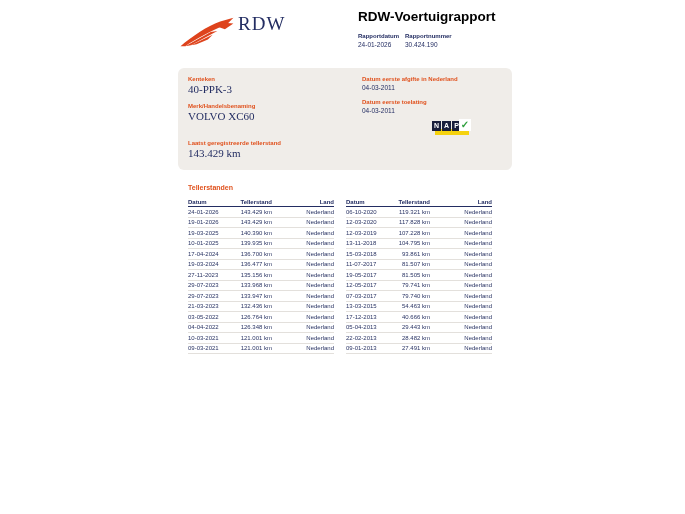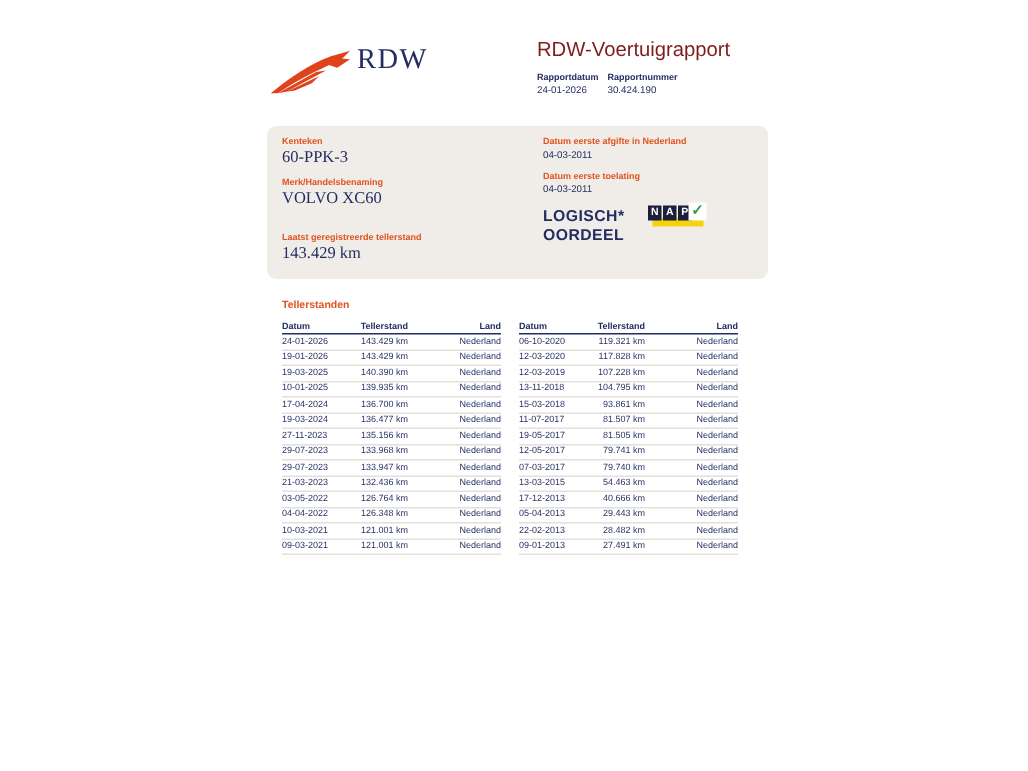--- a/index.html
+++ b/index.html
@@ -1,27 +1,27 @@
 <!DOCTYPE html>
 <html><head>
 <meta charset="utf-8">
 <style>
   * { margin:0; padding:0; box-sizing:border-box; }
   html,body { background:#ffffff; }
   body { font-family:"Liberation Sans", sans-serif; }
   #page {
     position:relative; width:685px; height:388px; background:#ffffff;
-    overflow:hidden; color:#232D62;margin-top:16px;
+    overflow:hidden; color:#232D62;
   }
   .abs { position:absolute; }
 
   
   #logo-wing { left:178px; top:15px; width:56px; height:34px; }
   #logo-text { left:238px; top:13px; font-family:"Liberation Serif", serif; font-size:19px; color:#232D62; letter-spacing:1px; }
-  #report-title { left:358px; top:9px; font-size:13.5px; font-weight:normal; color:#7f1d1d; }
+  #report-title { left:358px; top:9px; font-size:13.5px; font-weight:bold; color:#000000; }
   .meta-label { font-size:6px; font-weight:bold; color:#232D62; }
   .meta-value { font-size:6.5px; color:#232D62; margin-top:2px; }
   #meta-date { left:358px; top:33px; }
   #meta-number { left:405px; top:33px; }
 
   
   #info-panel { left:178px; top:68px; width:334px; height:102px; background:#F0EDE9; border-radius:6px; }
   .fld-label { font-size:6px; font-weight:bold; color:#E0521E; }
   .fld-value-lg { font-family:"Liberation Serif", serif; font-size:11px; color:#232D62; margin-top:1px; }
   .fld-value-sm { font-size:6.5px; color:#232D62; margin-top:2px; }
@@ -85,43 +85,39 @@
   </div>
   <div id="meta-number" class="abs">
     <div class="meta-label">Rapportnummer</div>
     <div class="meta-value">30.424.190</div>
   </div>
 
   <div id="info-panel" class="abs"></div>
 
   <div id="fld-kenteken" class="abs">
     <div class="fld-label">Kenteken</div>
-    <div class="fld-value-lg">60-PPK-3</div>
+    <div class="fld-value-lg">40-PPK-3</div>
   </div>
   <div id="fld-merk" class="abs">
     <div class="fld-label">Merk/Handelsbenaming</div>
     <div class="fld-value-lg">VOLVO XC60</div>
   </div>
   <div id="fld-teller" class="abs">
     <div class="fld-label">Laatst geregistreerde tellerstand</div>
     <div class="fld-value-lg">143.429 km</div>
   </div>
   <div id="fld-afgifte" class="abs">
     <div class="fld-label">Datum eerste afgifte in Nederland</div>
     <div class="fld-value-sm">04-03-2011</div>
   </div>
   <div id="fld-toelating" class="abs">
     <div class="fld-label">Datum eerste toelating</div>
     <div class="fld-value-sm">04-03-2011</div>
   </div>
 
-  <div id="oordeel" class="abs">
-    <div>LOGISCH*</div>
-    <div>OORDEEL</div>
-  </div>
 
   <div id="nap-logo" class="abs">
     <div id="nap-bar"></div>
     <div class="nap-sq" style="left:0;">N</div>
     <div class="nap-sq" style="left:10px;">A</div>
     <div class="nap-sq" style="left:20px;">P</div>
     <div id="nap-check">✓</div>
   </div>
 
   <div id="tables-title" class="abs">Tellerstanden</div>

